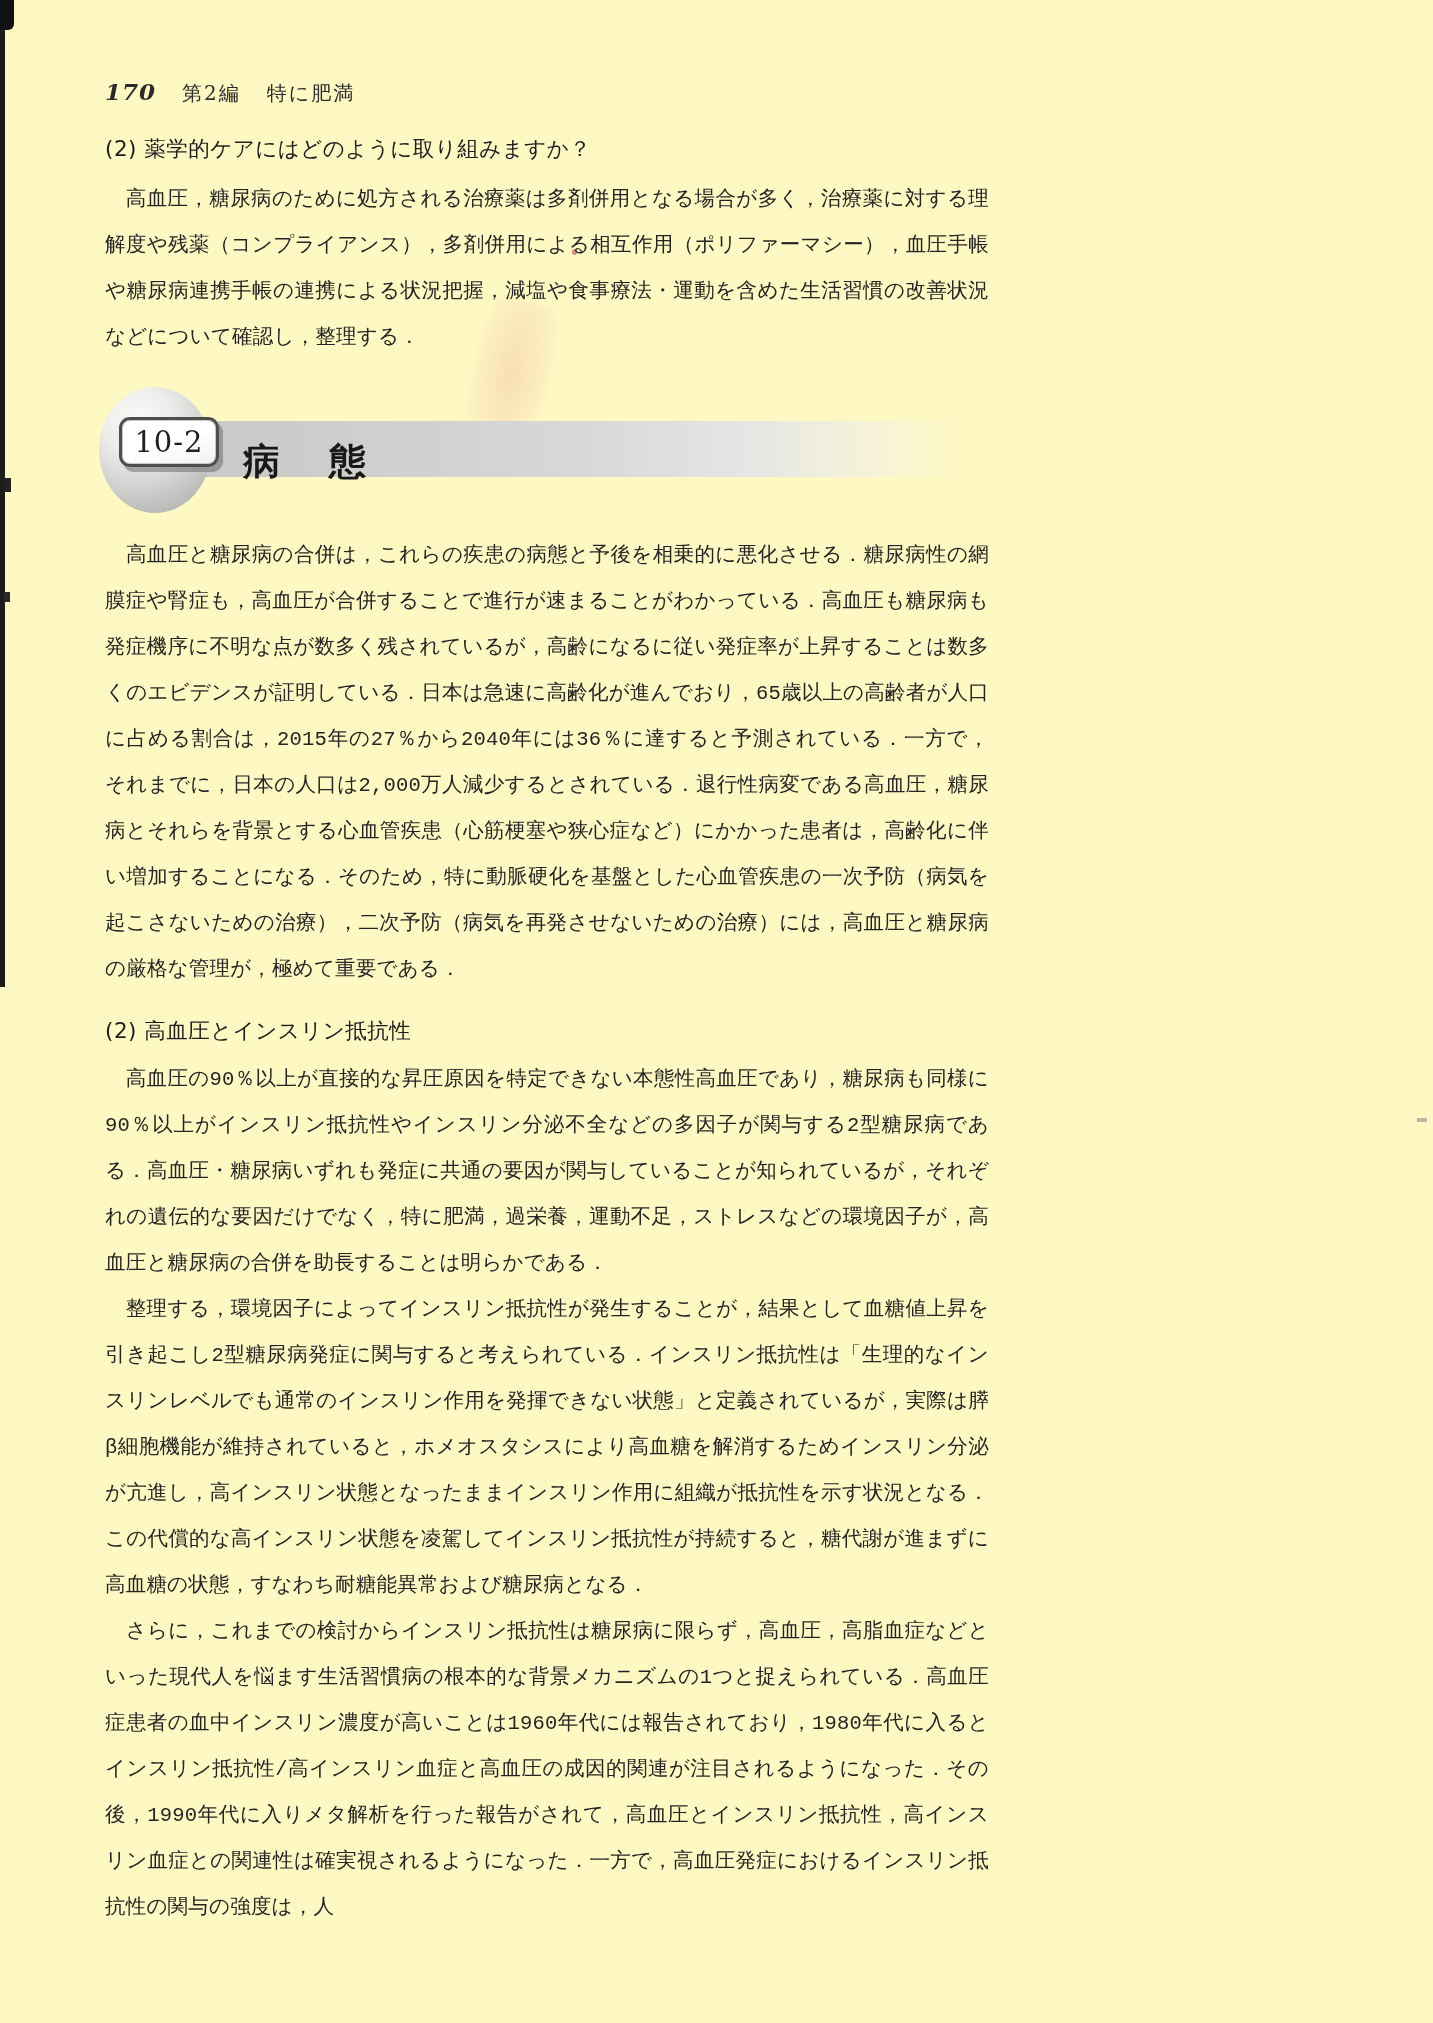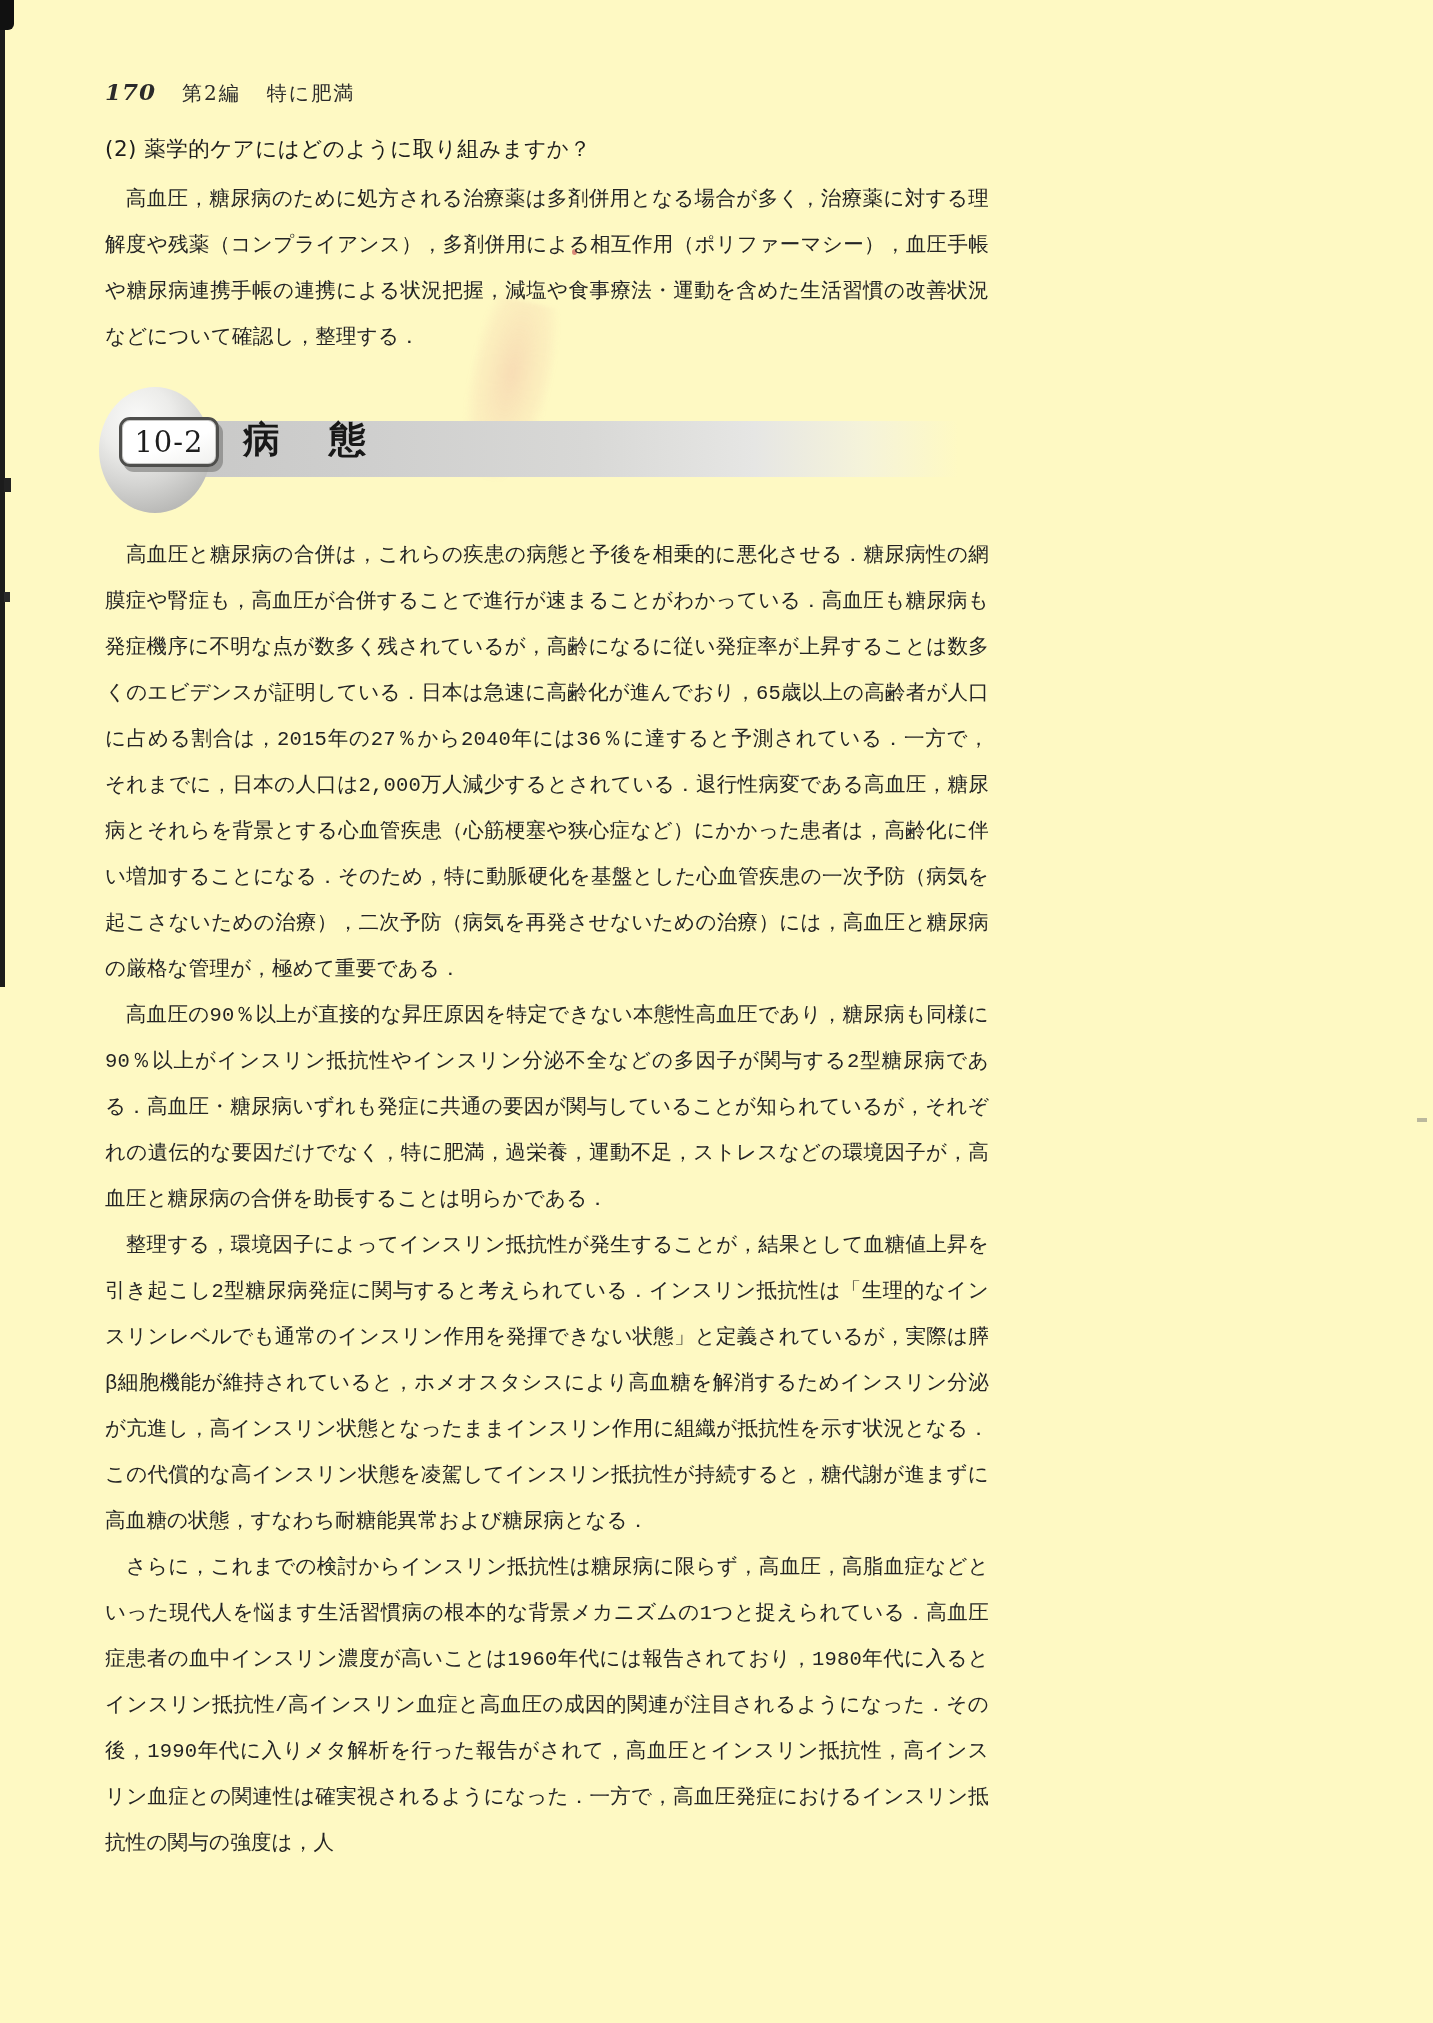--- a/index.html
+++ b/index.html
@@ -128,21 +128,21 @@
   }
   .banner-number {
     font-family: "DejaVu Serif", "Liberation Serif", serif;
     font-weight: normal;
     font-size: 29px;
     letter-spacing: 1px;
     color: #1e1e1e;
   }
   .banner-title {
     position: absolute;
-    left: 138px; top: 14px;
+    left: 138px; top: 36px;
     font-family: "DejaVu Sans", "Liberation Sans", sans-serif;
     font-weight: bold;
     font-size: 37px;
     letter-spacing: 6px;
     color: #181818;
   }
 
   .sub-heading { margin-bottom: 12px; }
   .section1 { margin-bottom: 0; }
   .s2-heading { margin-top: 22px; margin-bottom: 10px; }
@@ -176,18 +176,19 @@
       <div class="banner-band"></div>
       <div class="banner-sphere"></div>
       <div class="banner-badge">
         <span class="banner-number">10-2</span>
       </div>
       <div class="banner-title">病　態</div>
     </div>
 
     <div class="body-text section1">　高血圧と糖尿病の合併は，これらの疾患の病態と予後を相乗的に悪化させる．糖尿病性の網膜症や腎症も，高血圧が合併することで進行が速まることがわかっている．高血圧も糖尿病も発症機序に不明な点が数多く残されているが，高齢になるに従い発症率が上昇することは数多くのエビデンスが証明している．日本は急速に高齢化が進んでおり，65歳以上の高齢者が人口に占める割合は，2015年の27％から2040年には36％に達すると予測されている．一方で，それまでに，日本の人口は2,000万人減少するとされている．退行性病変である高血圧，糖尿病とそれらを背景とする心血管疾患（心筋梗塞や狭心症など）にかかった患者は，高齢化に伴い増加することになる．そのため，特に動脈硬化を基盤とした心血管疾患の一次予防（病気を起こさないための治療），二次予防（病気を再発させないための治療）には，高血圧と糖尿病の厳格な管理が，極めて重要である．</div>
 
+    <div class="sub-heading s2-heading">(2) 高血圧とインスリン抵抗性</div>
     <div class="body-text s2-para">　高血圧の90％以上が直接的な昇圧原因を特定できない本態性高血圧であり，糖尿病も同様に90％以上がインスリン抵抗性やインスリン分泌不全などの多因子が関与する2型糖尿病である．高血圧・糖尿病いずれも発症に共通の要因が関与していることが知られているが，それぞれの遺伝的な要因だけでなく，特に肥満，過栄養，運動不足，ストレスなどの環境因子が，高血圧と糖尿病の合併を助長することは明らかである．</div>
     <div class="body-text s2-para">　整理する，環境因子によってインスリン抵抗性が発生することが，結果として血糖値上昇を引き起こし2型糖尿病発症に関与すると考えられている．インスリン抵抗性は「生理的なインスリンレベルでも通常のインスリン作用を発揮できない状態」と定義されているが，実際は膵β細胞機能が維持されていると，ホメオスタシスにより高血糖を解消するためインスリン分泌が亢進し，高インスリン状態となったままインスリン作用に組織が抵抗性を示す状況となる．この代償的な高インスリン状態を凌駕してインスリン抵抗性が持続すると，糖代謝が進まずに高血糖の状態，すなわち耐糖能異常および糖尿病となる．</div>
     <div class="body-text s2-para">　さらに，これまでの検討からインスリン抵抗性は糖尿病に限らず，高血圧，高脂血症などといった現代人を悩ます生活習慣病の根本的な背景メカニズムの1つと捉えられている．高血圧症患者の血中インスリン濃度が高いことは1960年代には報告されており，1980年代に入るとインスリン抵抗性/高インスリン血症と高血圧の成因的関連が注目されるようになった．その後，1990年代に入りメタ解析を行った報告がされて，高血圧とインスリン抵抗性，高インスリン血症との関連性は確実視されるようになった．一方で，高血圧発症におけるインスリン抵抗性の関与の強度は，人</div>
 
   </div>
 </div>
 
 </body></html>

